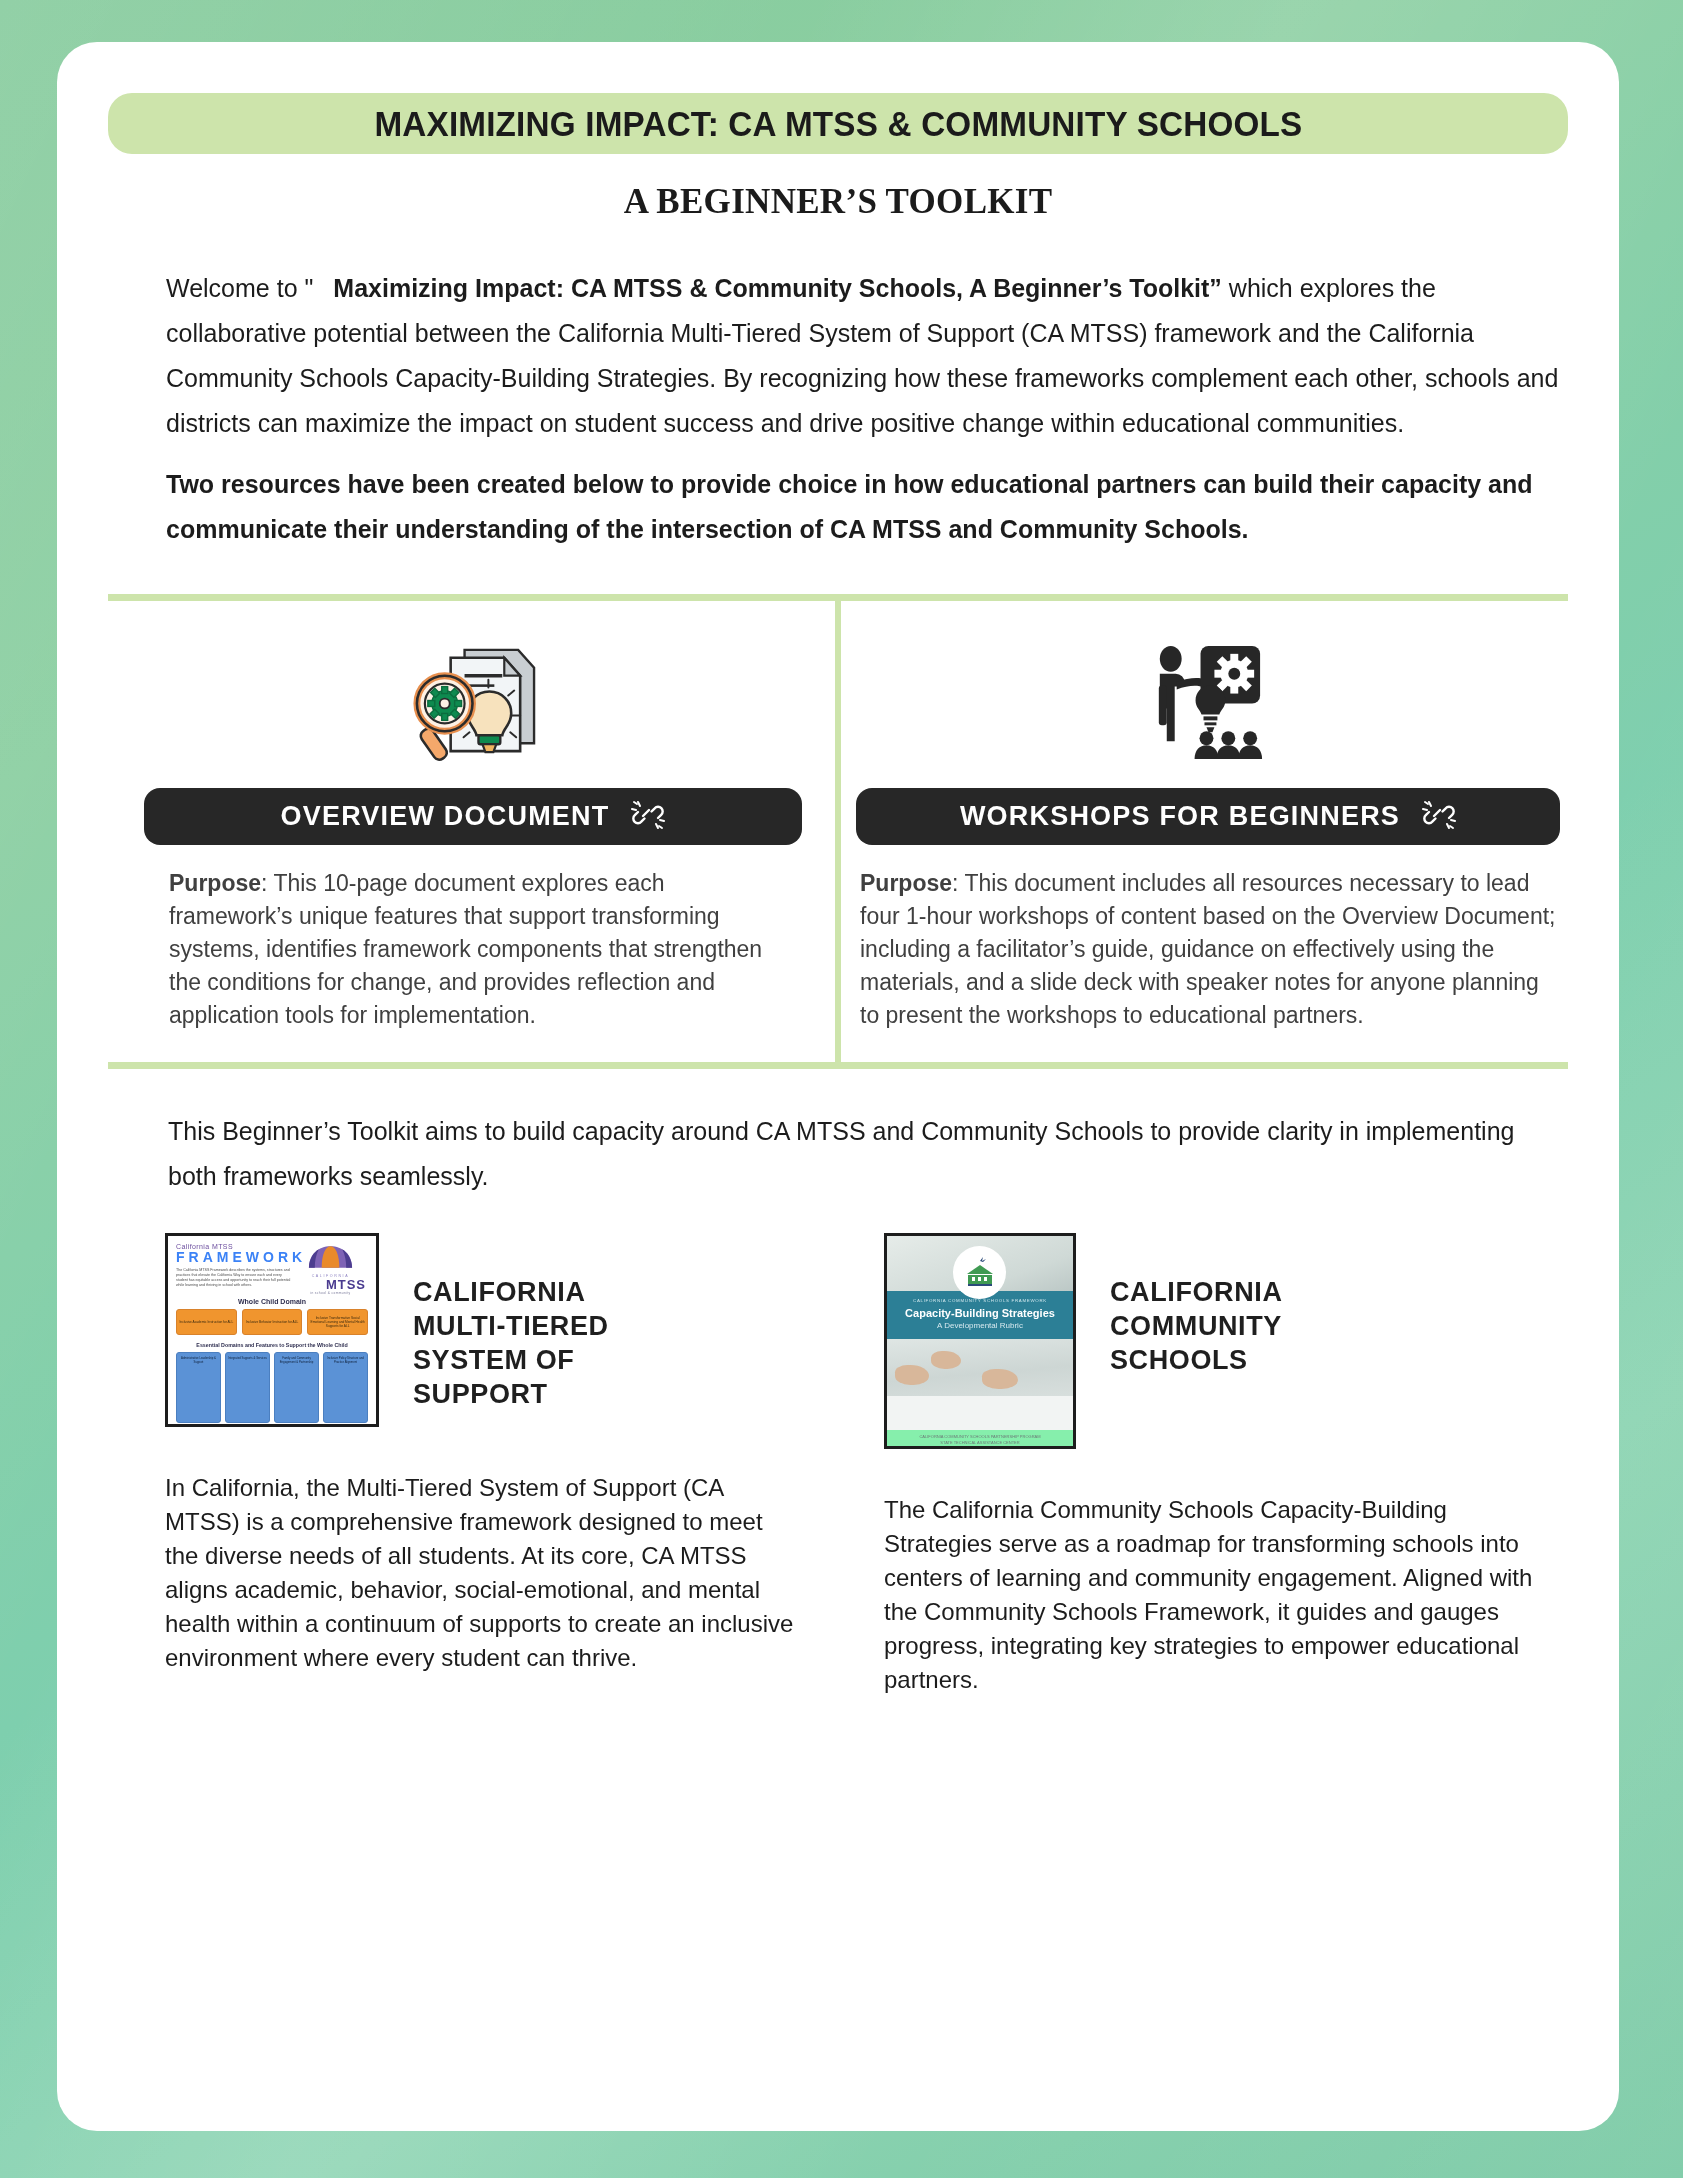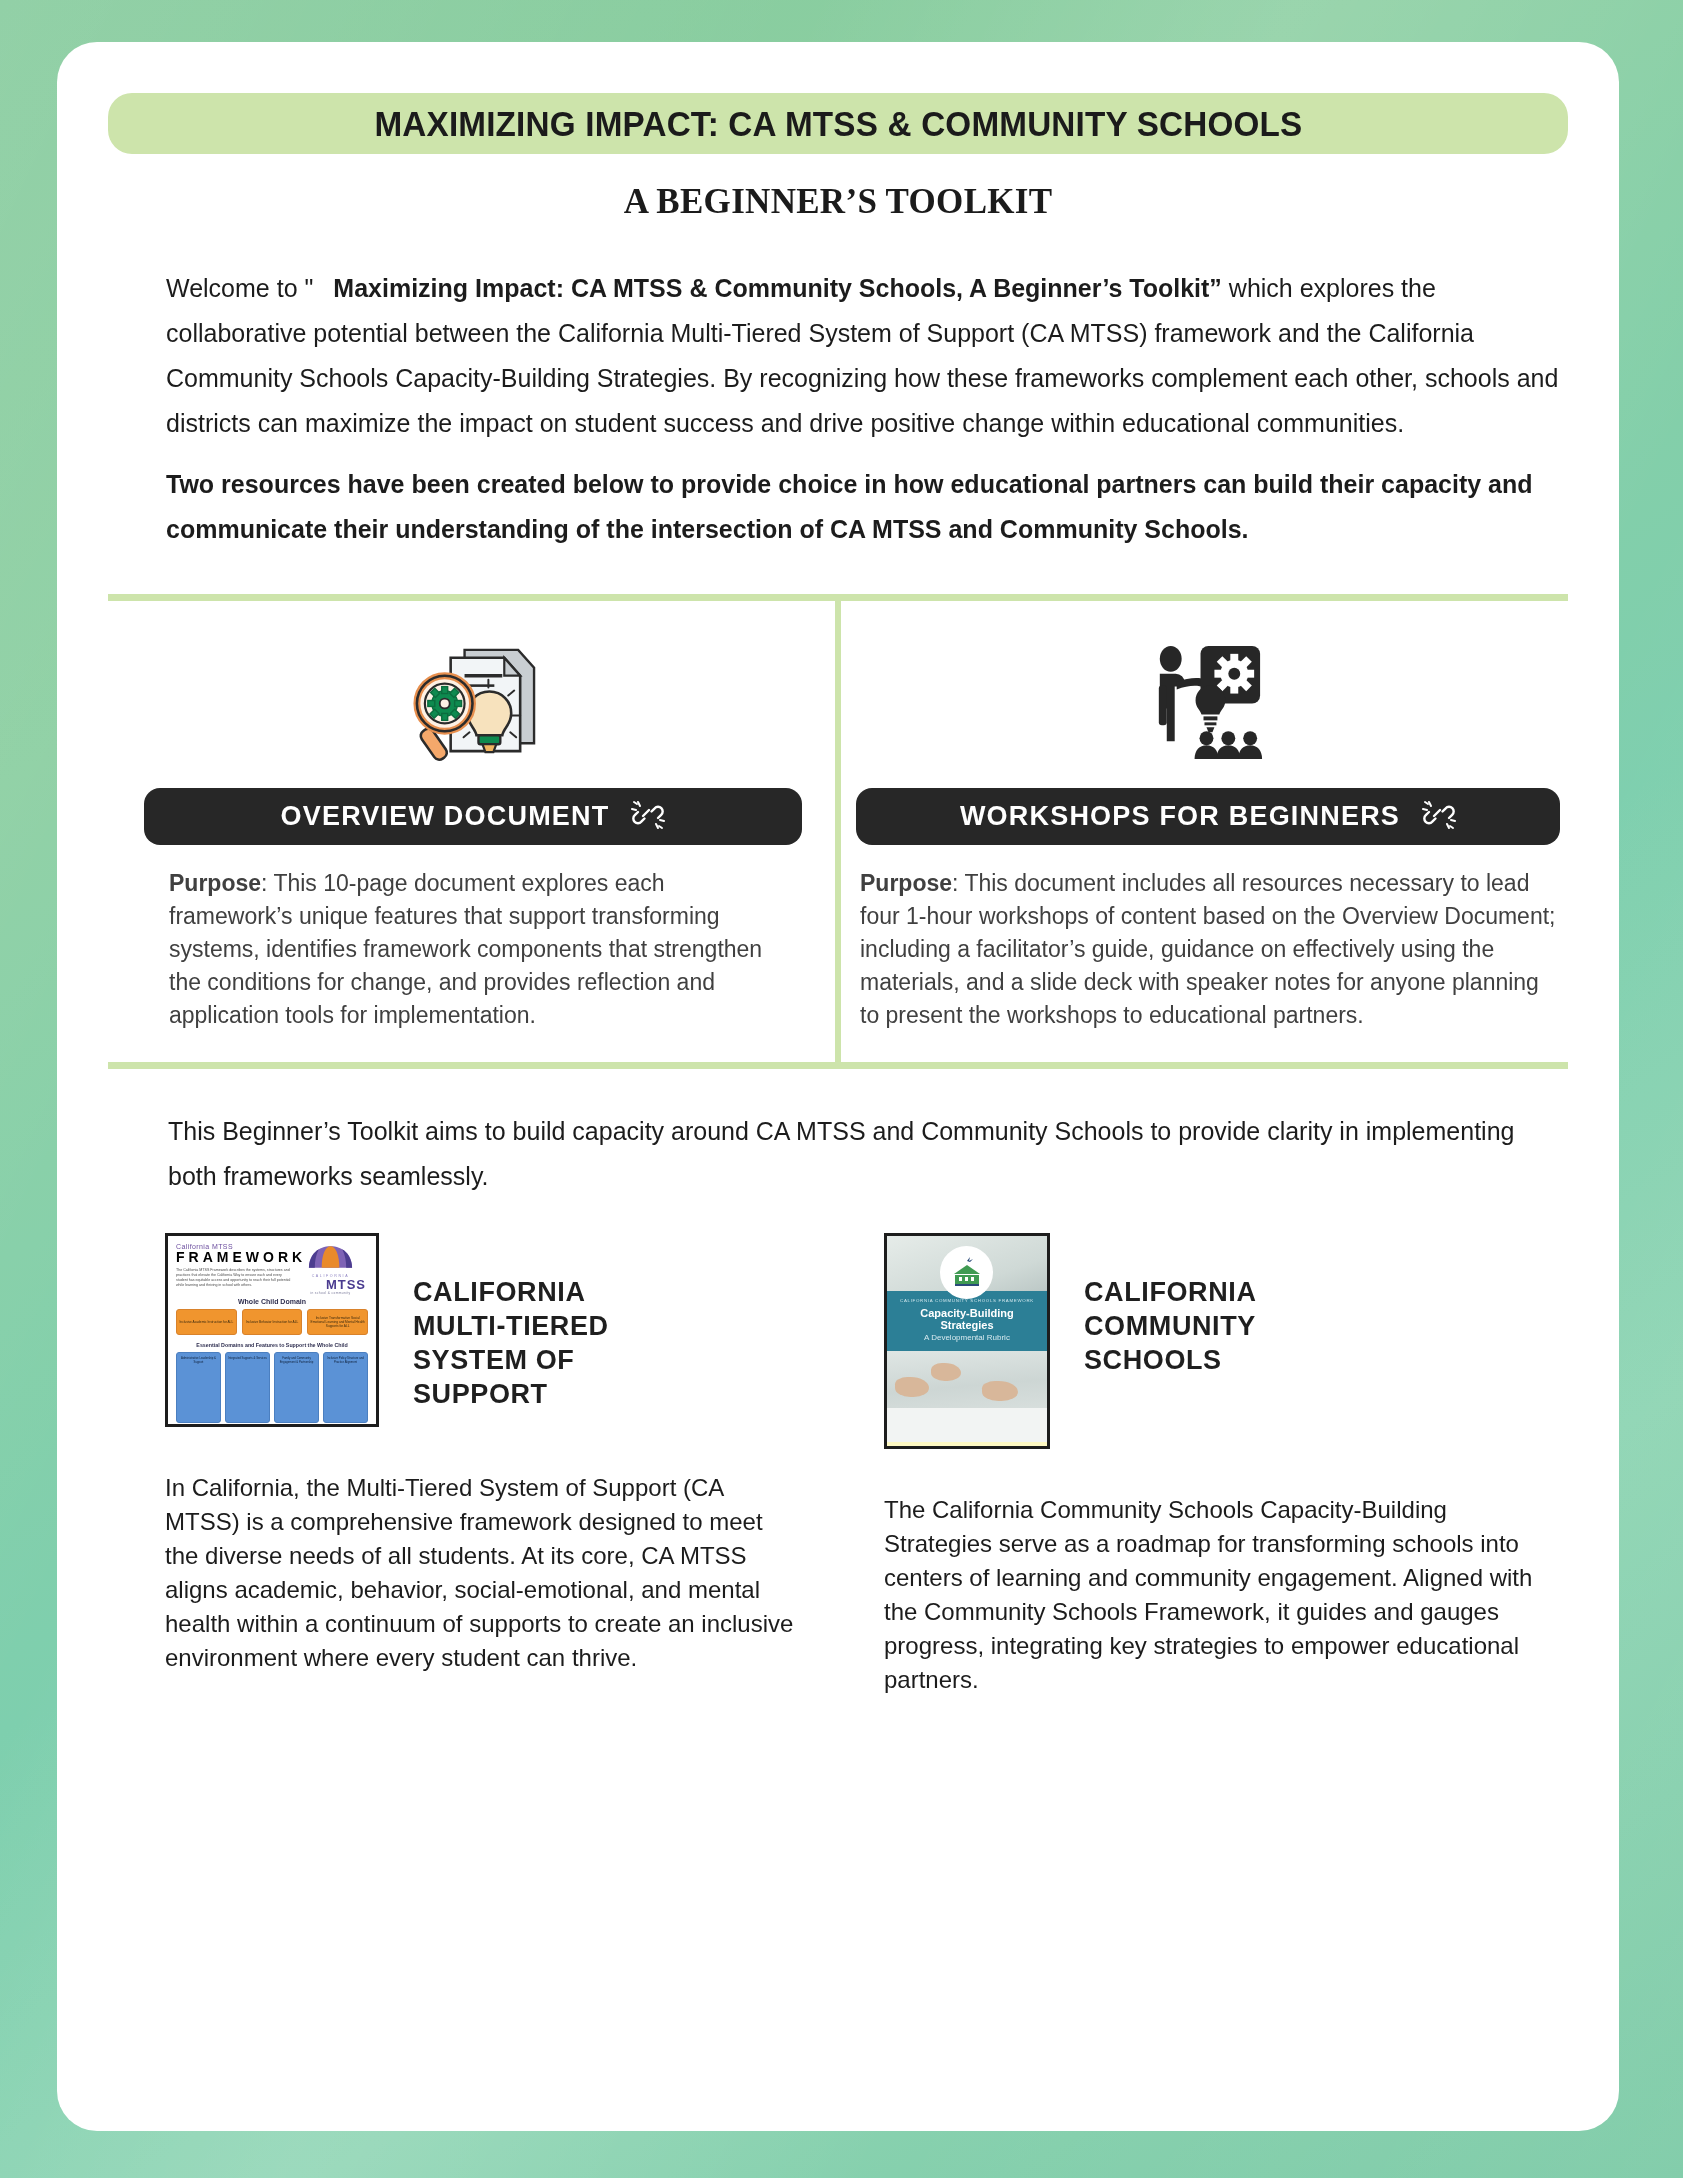--- a/index.html
+++ b/index.html
@@ -152,30 +152,30 @@
   .thumb-mtss {
     width: 214px; height: 194px;
     border: 3px solid #1d1d1d;
     background: #fff;
     padding: 7px 8px;
     flex: none;
     overflow: hidden;
     position: relative;
   }
   .thumb-cc {
-    width: 166px; height: 216px;
+    width: 192px; height: 216px;
     border: 3px solid #1d1d1d;
-    background: #fef9c3;
+    background: #86efac;
     flex: none;
     overflow: hidden;
     position: relative;
   }
   .mini { font-family: "Liberation Sans", sans-serif; }
   .m-camtss { font-size: 7px; color: #6b4d9e; letter-spacing: 0.4px; }
-  .m-frame { font-size: 14px; font-weight: 700; color: #000000; letter-spacing: 4px; line-height: 15px; }
+  .m-frame { font-size: 14px; font-weight: 700; color: #3b82f6; letter-spacing: 4px; line-height: 15px; }
   .m-blurb { font-size: 3.6px; color: #4b4b4b; line-height: 5px; margin-top: 3px; width: 117px; }
   .m-umbrella { position: absolute; right: 10px; top: 8px; text-align: center; }
   .m-mtss { font-size: 13px; font-weight: 700; color: #4a3b8f; letter-spacing: 1px; line-height: 13px; margin-left: 31px;}
   .m-caltxt { font-size: 3.6px; color: #8a7fc0; letter-spacing: 1.6px; }
   .m-sub { font-size: 3.2px; color: #7b7b9b; letter-spacing: 0.4px; }
   .m-whole { text-align: center; font-size: 7px; font-weight: 700; color: #2f2f50; margin-top: 10px; }
   .m-orange-row { display: flex; gap: 5px; margin-top: 4px; }
   .m-orange {
     flex: 1; background: #f0952e; border: 1px solid #d9822b; border-radius: 3px;
     height: 26px; display: flex; align-items: center; justify-content: center;

